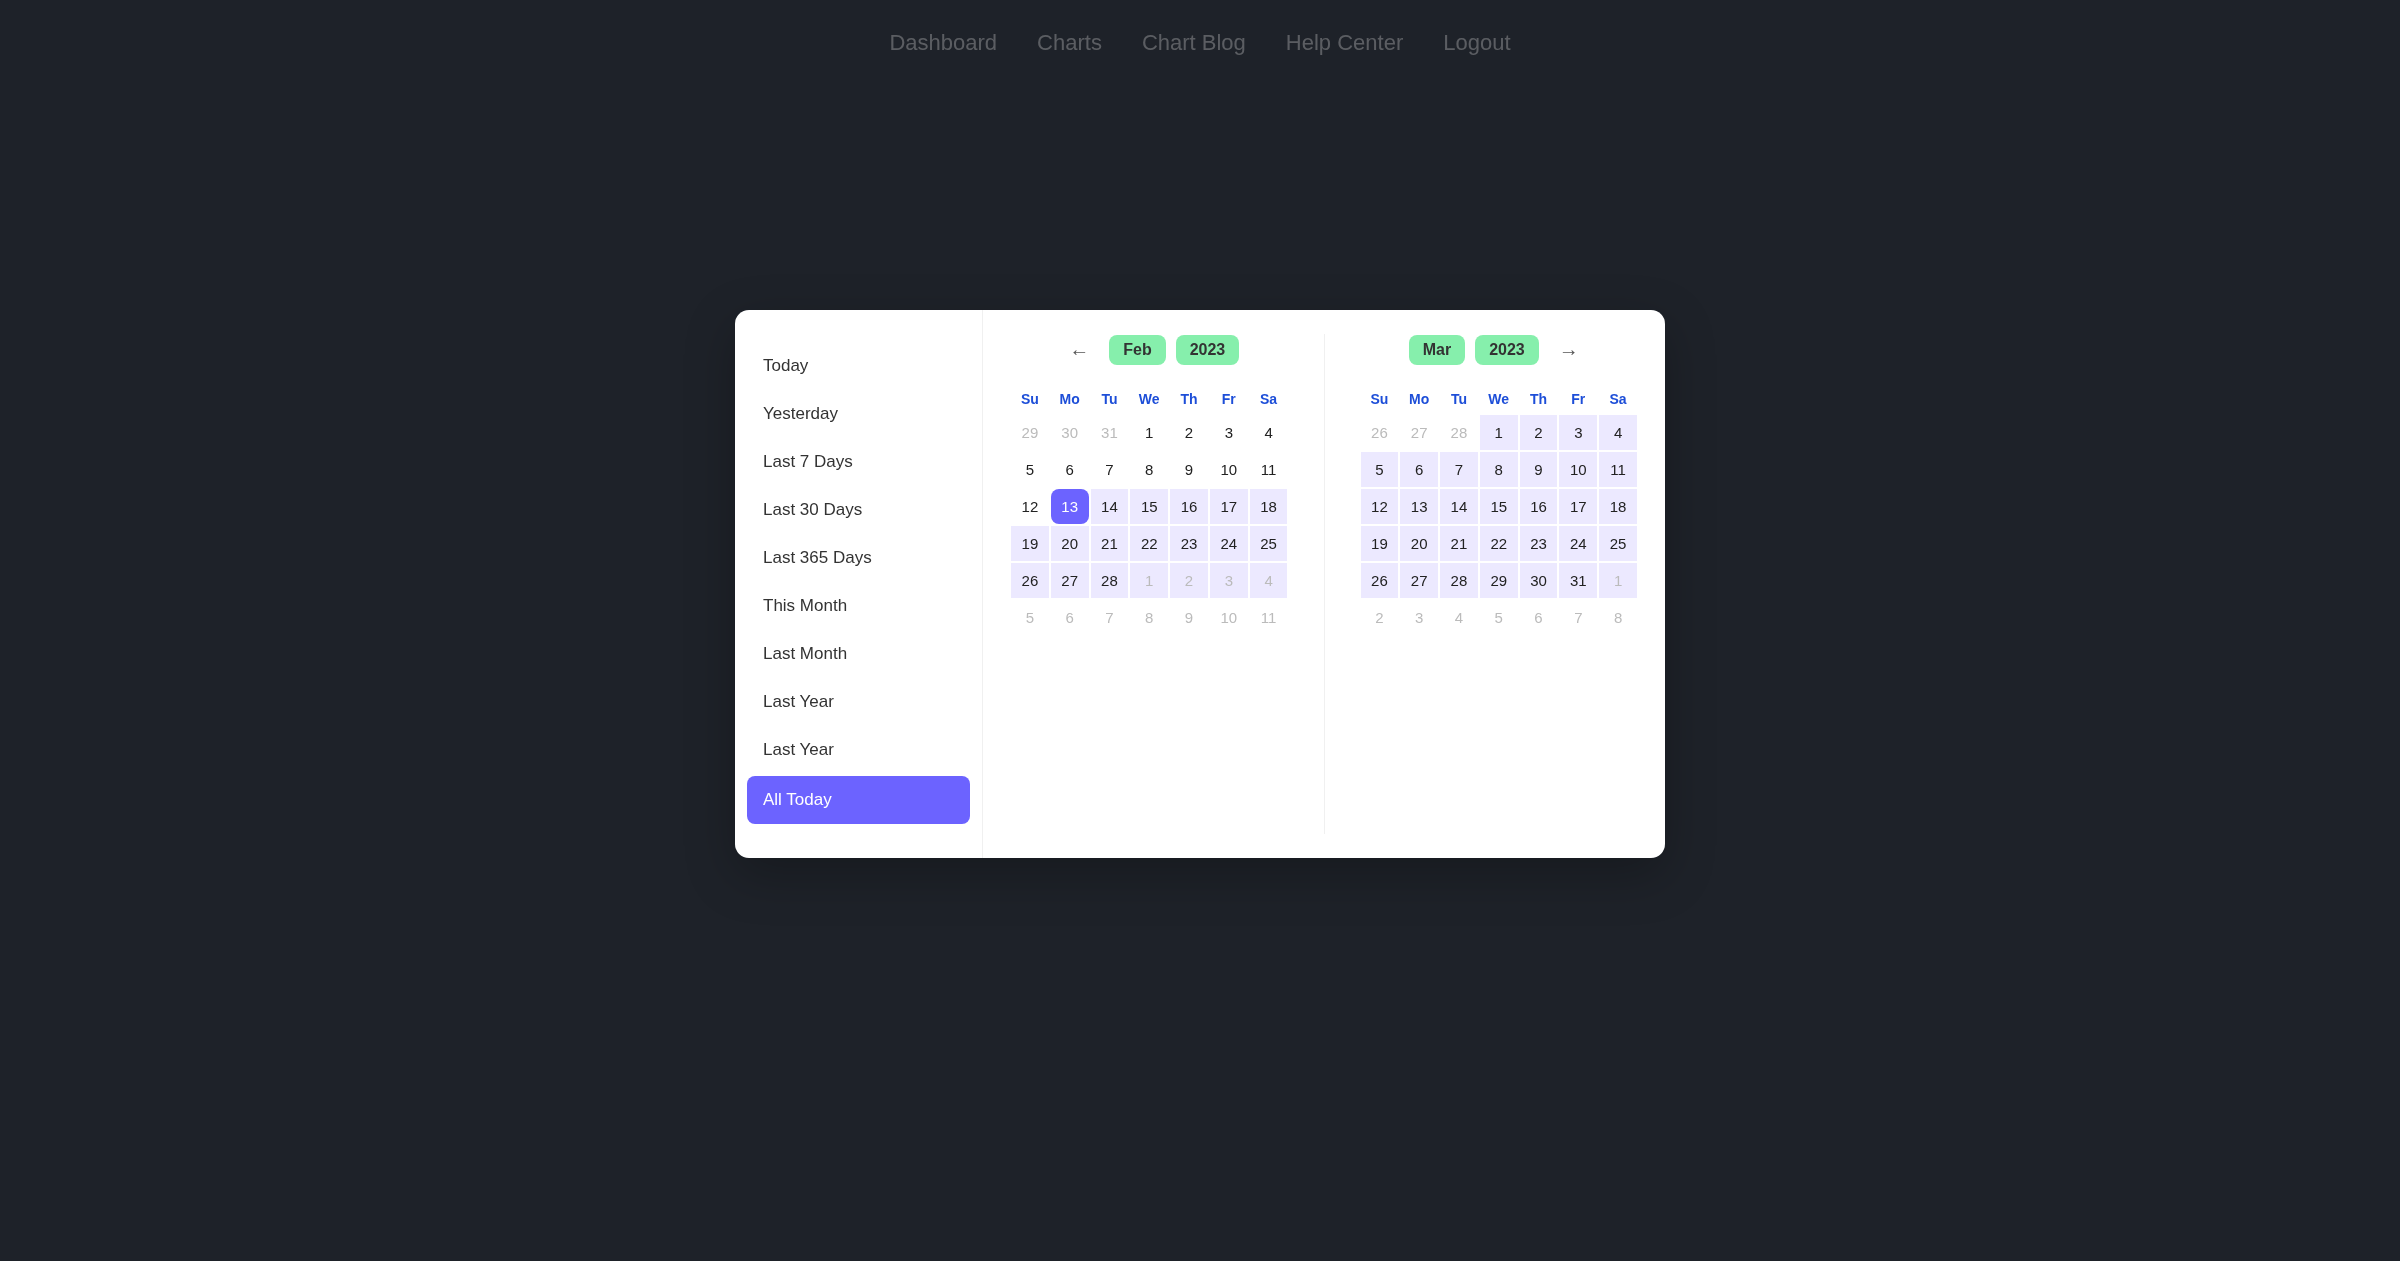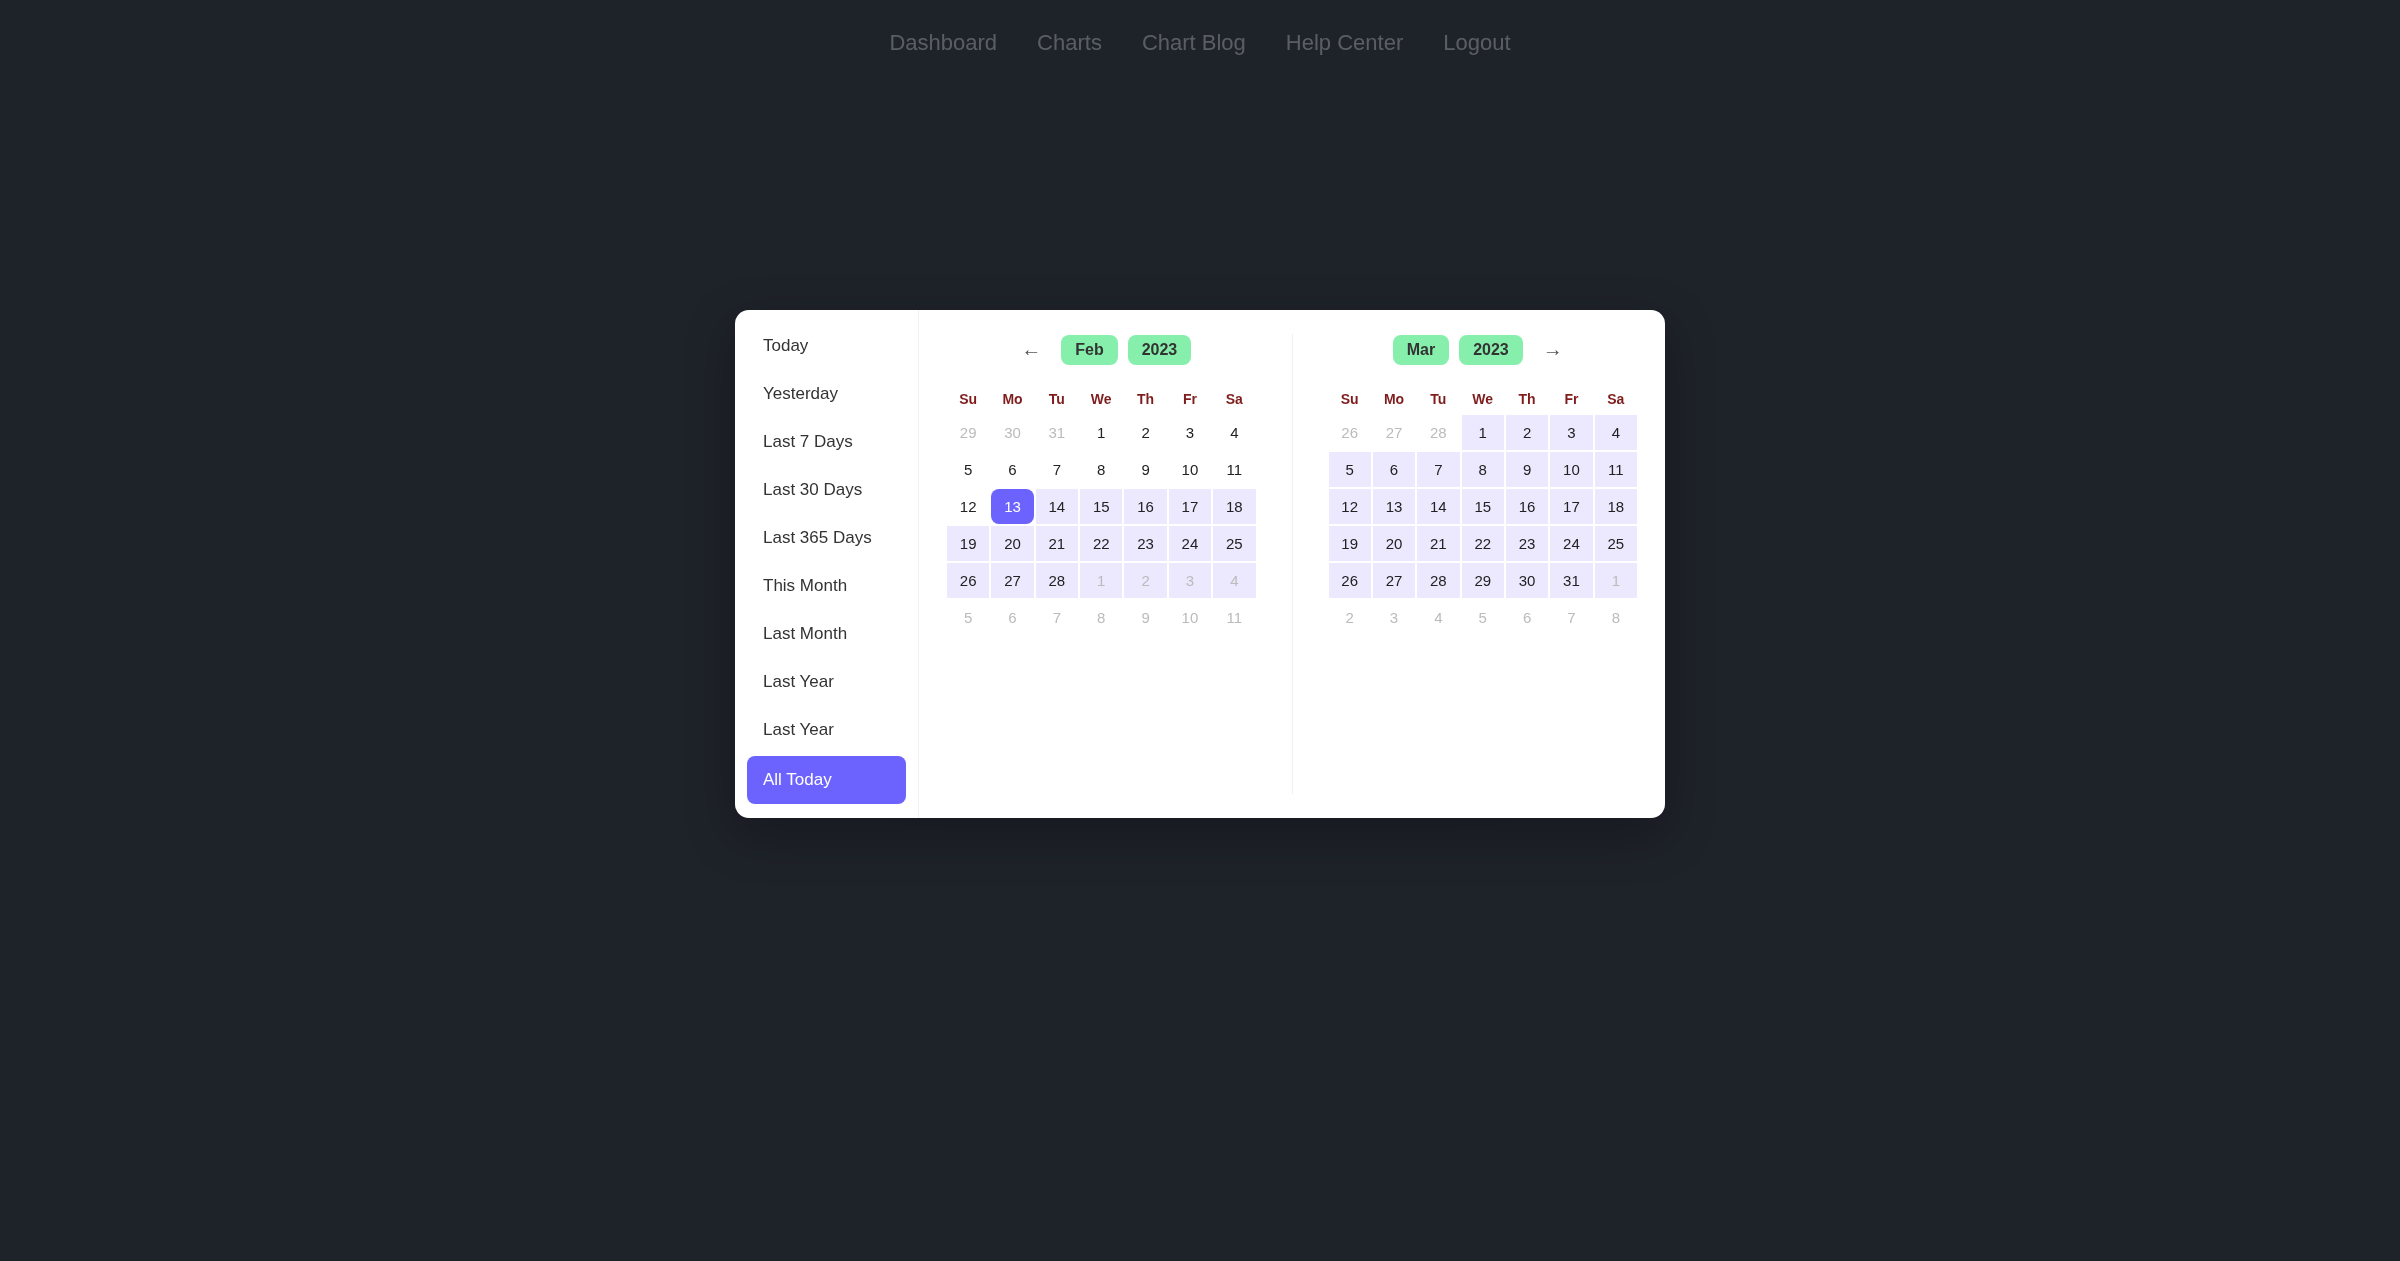--- a/index.html
+++ b/index.html
@@ -72,22 +72,22 @@
       border-radius: 14px;
       box-shadow: 0 16px 50px rgba(0,0,0,0.25);
       display: flex;
       z-index: 20;
       width: 930px;
       overflow: hidden;
     }
 
     
     .quick-options {
-      width: 184px;
-      padding: 12px 0;
+      width: 248px;
+      padding: 32px 0;
       border-right: 1px solid #f0f0f0;
       flex-shrink: 0;
     }
     .quick-option {
       padding: 14px 28px;
       font-size: 17px;
       color: #333;
       cursor: pointer;
     }
     .quick-option.active {
@@ -135,21 +135,21 @@
     }
     .cal-grid {
       display: grid;
       grid-template-columns: repeat(7, 1fr);
       gap: 2px;
     }
     .cal-dow {
       text-align: center;
       font-size: 14px;
       font-weight: 600;
-      color: #7f1d1d;
+      color: #1d4ed8;
       padding: 6px 2px;
     }
     .cal-day {
       text-align: center;
       font-size: 15px;
       padding: 9px 2px;
       border-radius: 6px;
       cursor: pointer;
       color: #222;
     }

